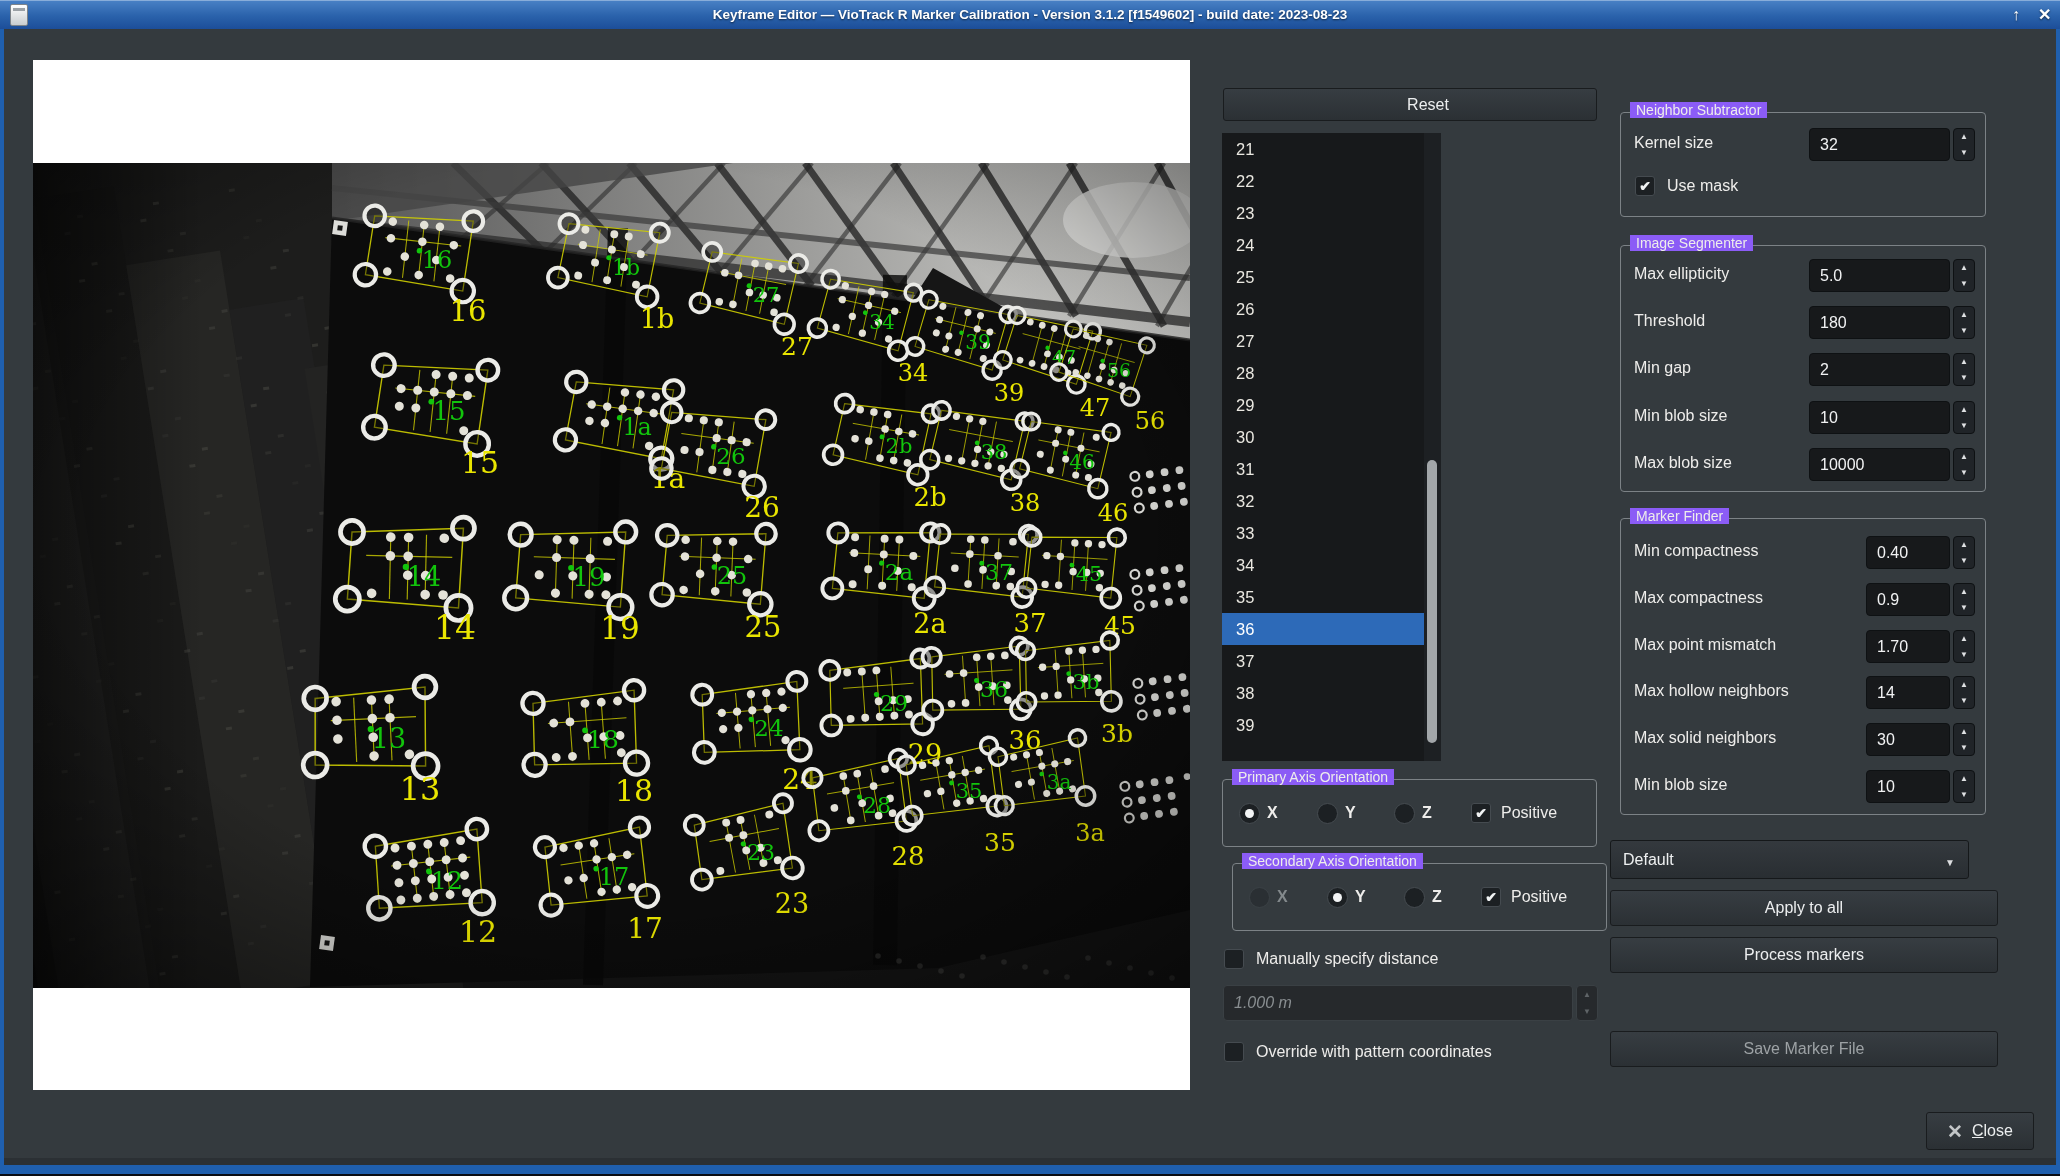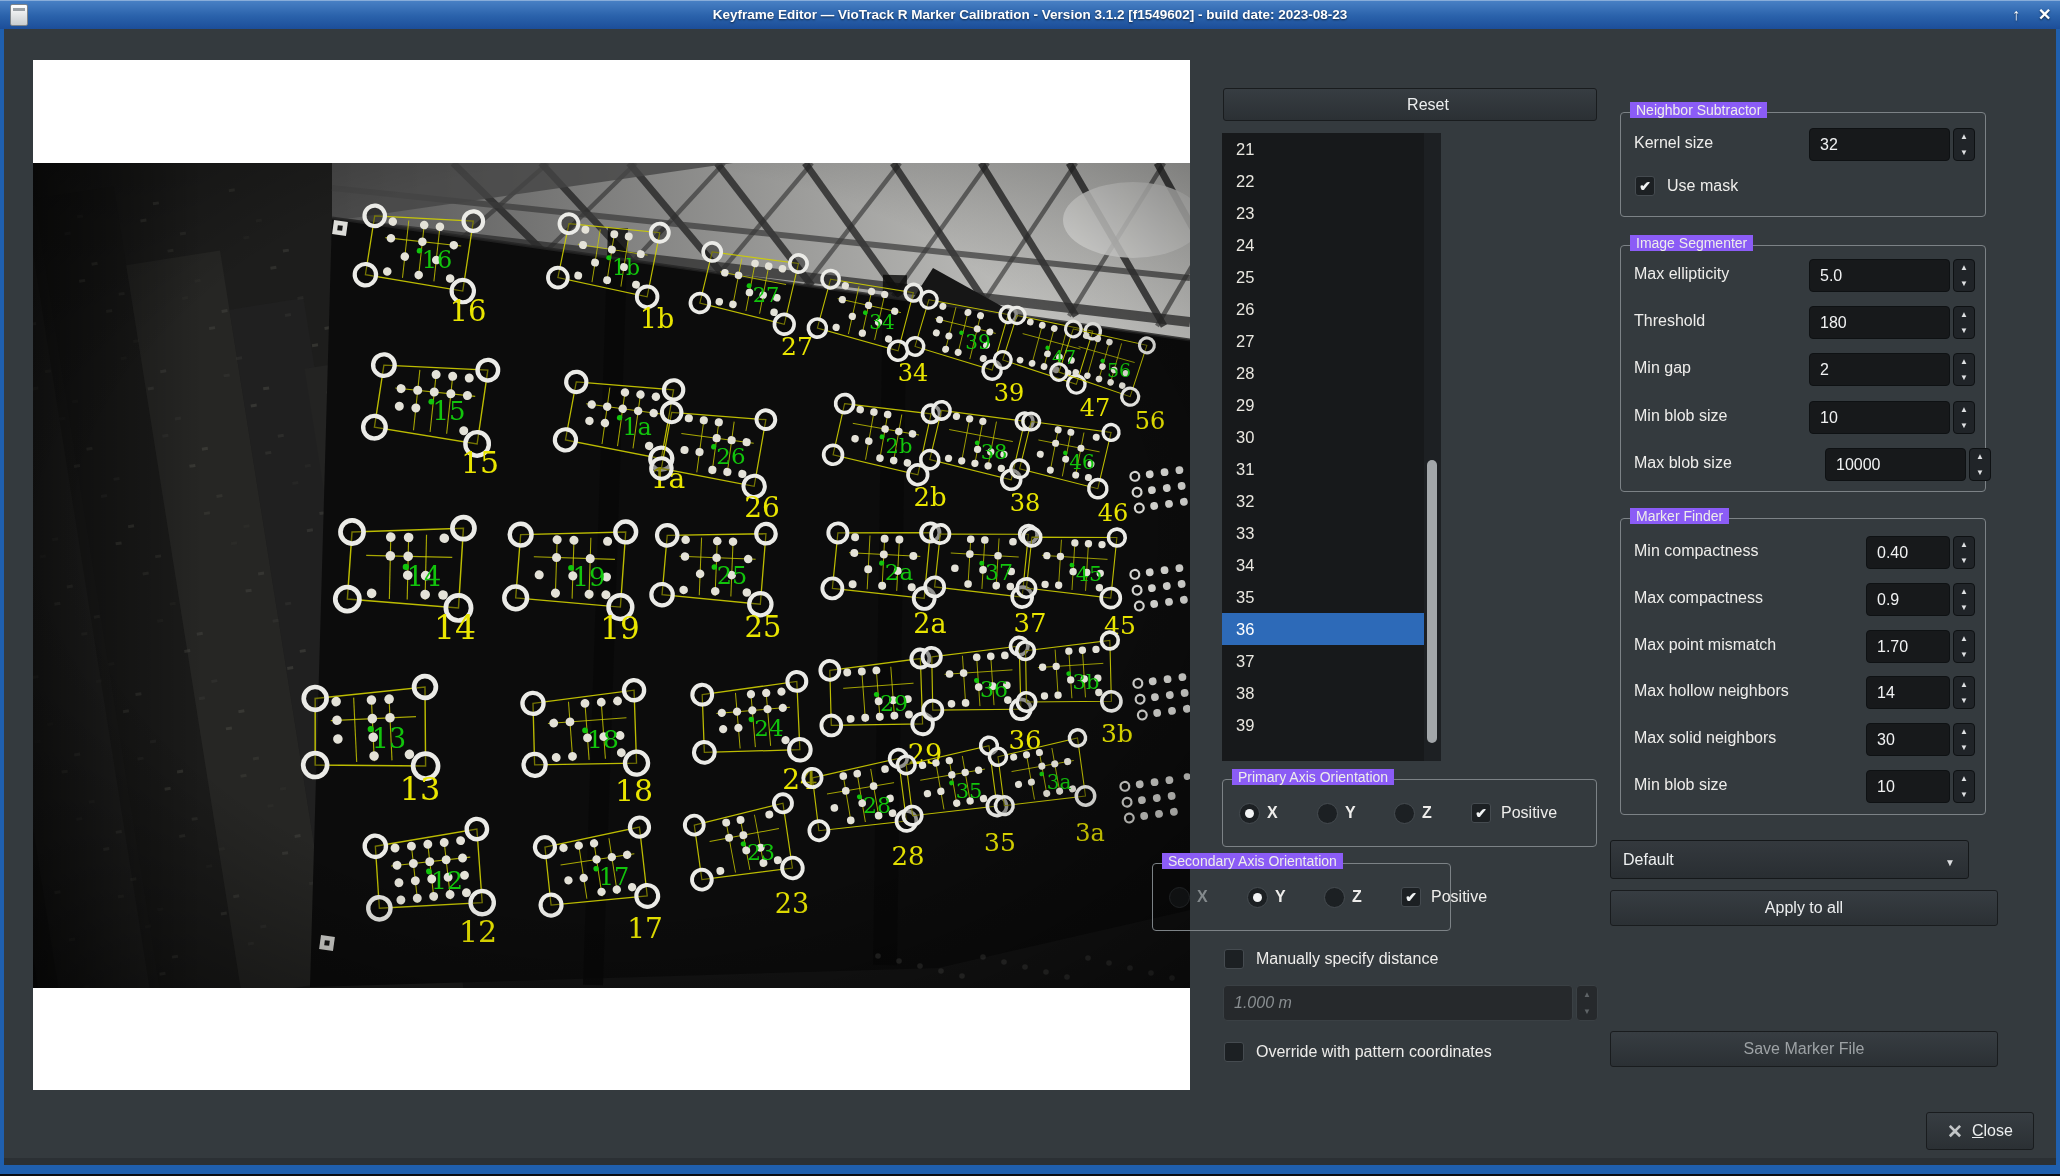--- a/index.html
+++ b/index.html
@@ -1202,21 +1202,21 @@
     <span class="legend">Primary Axis Orientation</span>
   <span class="radio sel" style="left: 16px; top: 23px;"></span>
       <span class="lbl" style="left: 44px; top: 24px; font-weight: bold;">X</span>
       <span class="radio" style="left: 94px; top: 23px;"></span>
       <span class="lbl" style="left: 122px; top: 24px; font-weight: bold;">Y</span>
       <span class="radio" style="left: 171px; top: 23px;"></span>
       <span class="lbl" style="left: 199px; top: 24px; font-weight: bold;">Z</span>
       <span class="cb" style="left: 248px; top: 23px;">✔</span>
       <span class="lbl" style="left: 278px; top: 24px;">Positive</span>
     </div>
-  <div class="fieldset" id="fs-secondary" style="left:1152px;top:863px;width:299px;height:68px;">
+  <div class="fieldset" id="fs-secondary" style="left:1232px;top:863px;width:375px;height:68px;">
     <span class="legend">Secondary Axis Orientation</span>
   <span class="radio dis" style="left: 16px; top: 23px;"></span>
       <span class="lbl dim" style="left: 44px; top: 24px; font-weight: bold;">X</span>
       <span class="radio sel" style="left: 94px; top: 23px;"></span>
       <span class="lbl" style="left: 122px; top: 24px; font-weight: bold;">Y</span>
       <span class="radio" style="left: 171px; top: 23px;"></span>
       <span class="lbl" style="left: 199px; top: 24px; font-weight: bold;">Z</span>
       <span class="cb" style="left: 248px; top: 23px;">✔</span>
       <span class="lbl" style="left: 278px; top: 24px;">Positive</span>
     </div>
@@ -1276,21 +1276,21 @@
       </div>
       <span class="lbl" style="left: 13px; top: 161px;">Min blob size</span>
       <div class="spin" style="left: 188px; top: 155px;">
         <div class="val" style="width: 141px; height: 33px;">10</div>
         <div class="btns" style="height: 33px;">
           <div>▲</div>
           <div>▼</div>
         </div>
       </div>
       <span class="lbl" style="left: 13px; top: 208px;">Max blob size</span>
-      <div class="spin" style="left: 204px; top: 202px; align-items: center;">
+      <div class="spin" style="left: 188px; top: 202px; align-items: center;">
         <div class="val" style="width: 141px; height: 33px;">10000</div>
         <div class="btns" style="height: 33px;">
           <div>▲</div>
           <div>▼</div>
         </div>
       </div>
     </div>
   <div class="fieldset" id="fs-marker" style="left:1620px;top:518px;width:366px;height:297px;">
     <span class="legend">Marker Finder</span>
   <span class="lbl" style="left: 13px; top: 23px;">Min compactness</span>
@@ -1344,20 +1344,23 @@
     </div>
 
   <div class="dd" style="left:1610px;top:840px;width:359px;height:39px;">
     <span>Default</span>
     <span class="arr">▼</span>
   </div>
 
   <div class="btn" style="left:1610px;top:890px;width:388px;height:36px;">
     <span>Apply to all</span>
   </div>
+  <div class="btn" style="left:1610px;top:937px;width:388px;height:36px;">
+    <span>Process markers</span>
+  </div>
   <div class="btn dim" style="left:1610px;top:1031px;width:388px;height:36px;">
     <span>Save Marker File</span>
   </div>
 
   <div class="btn" style="left:1926px;top:1112px;width:108px;height:38px;">
     <span class="close-x">✕</span>
     <span id="close-label"><span class="u">C</span>lose</span>
   </div>
 </div>
 

